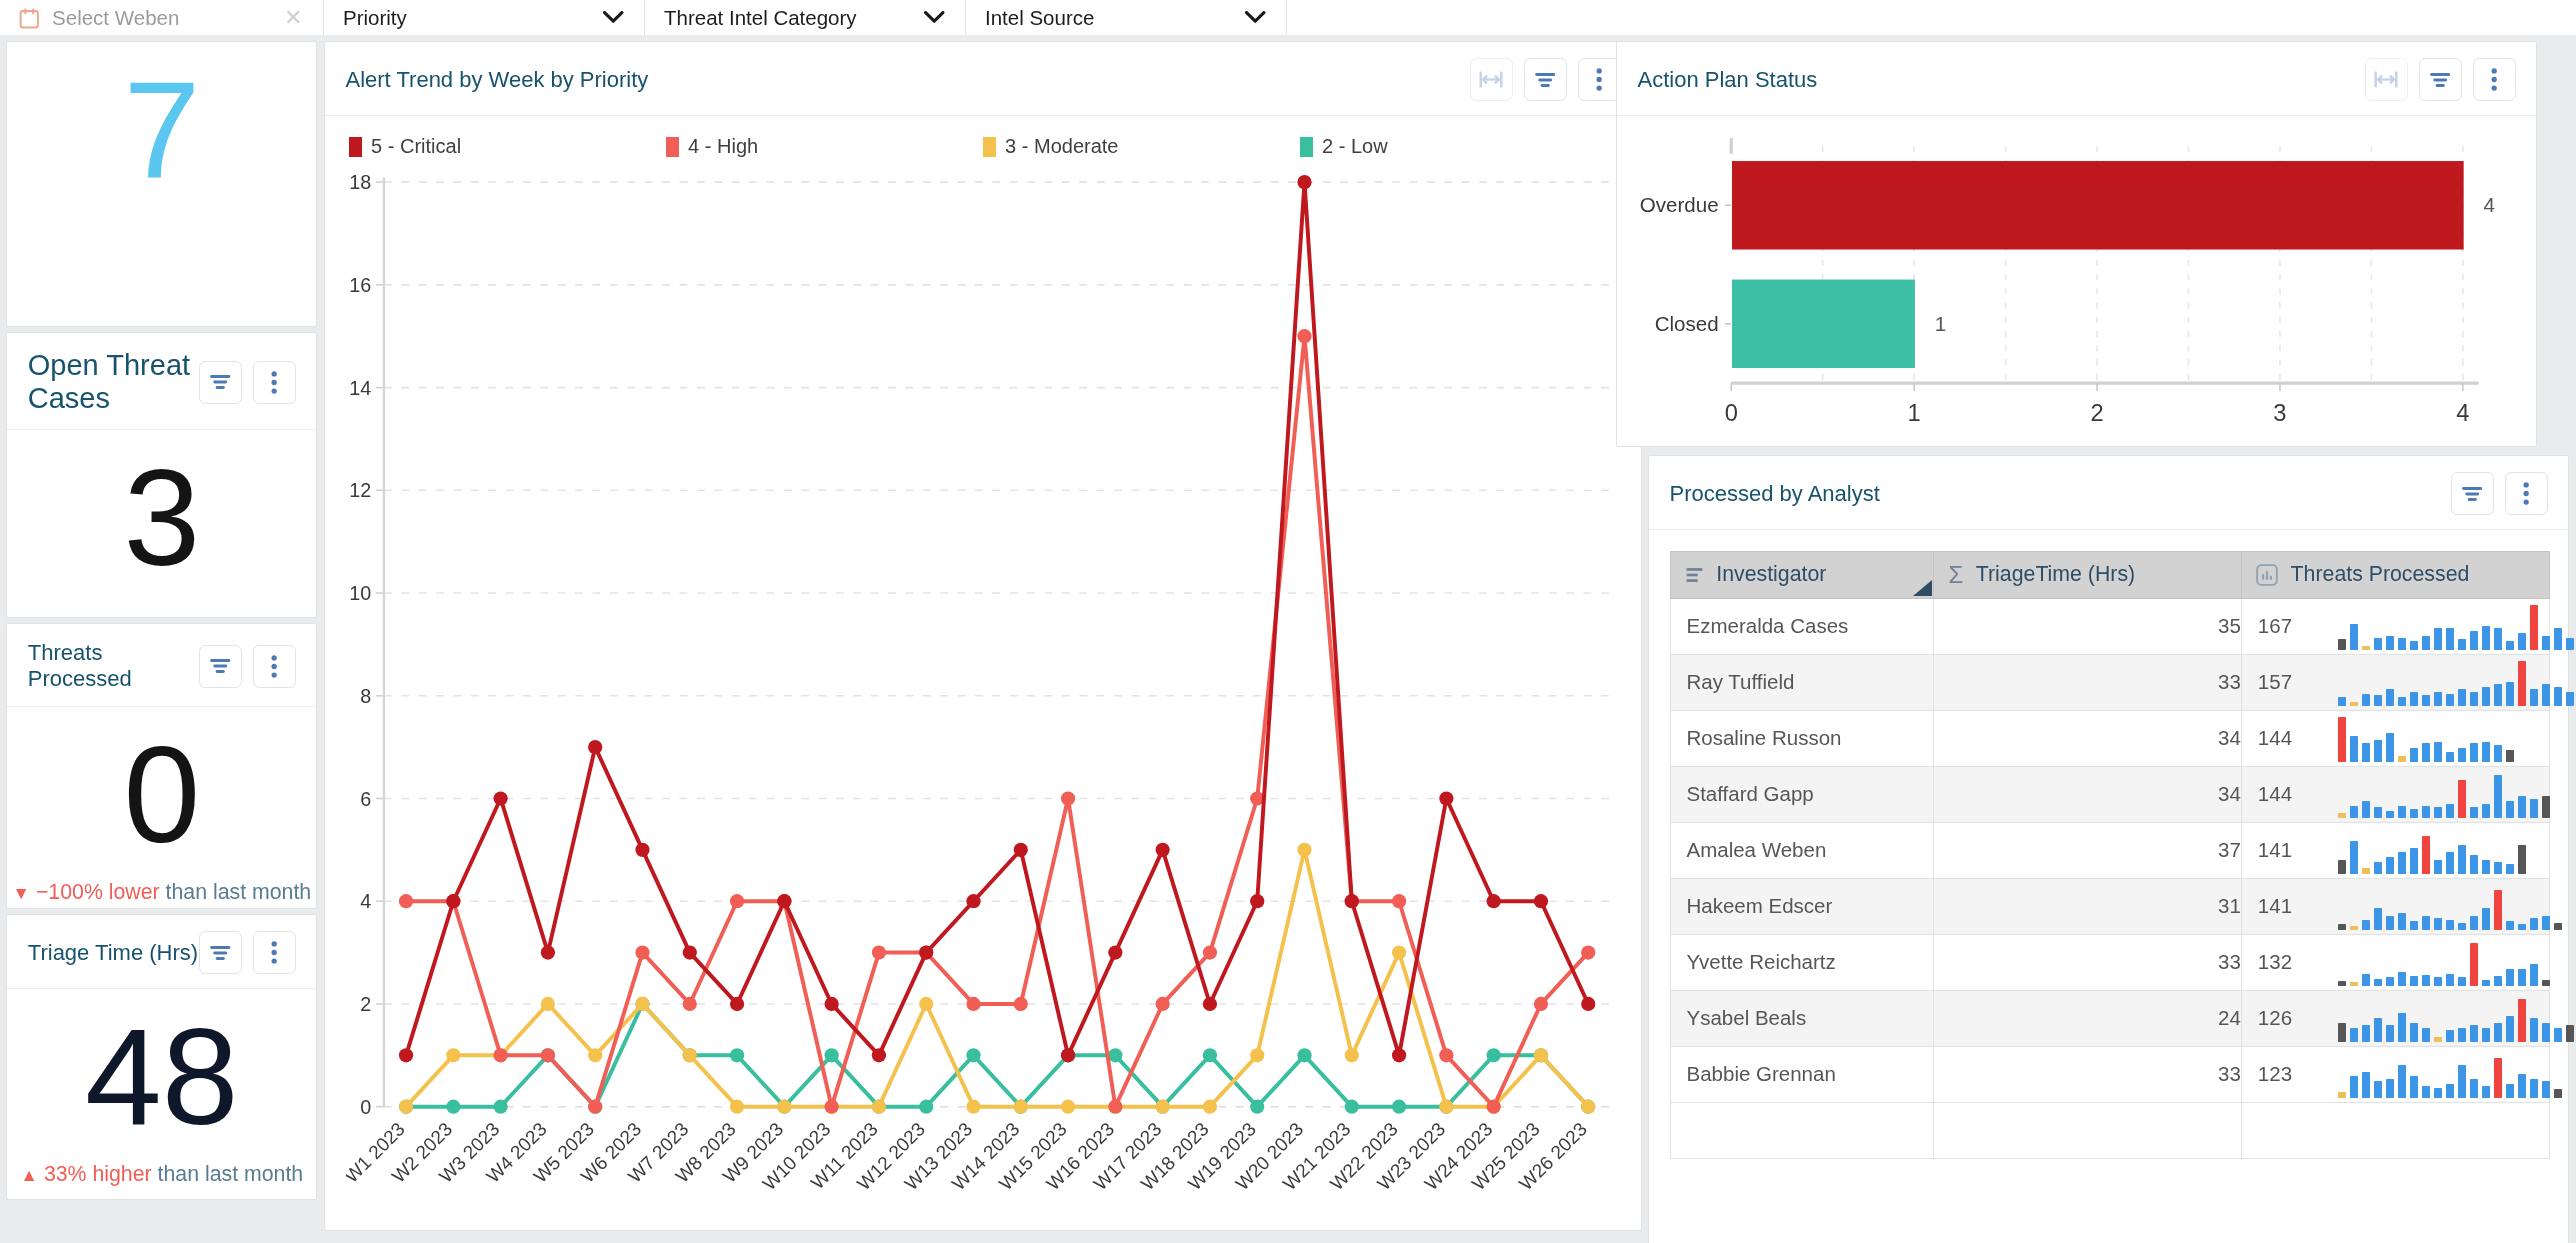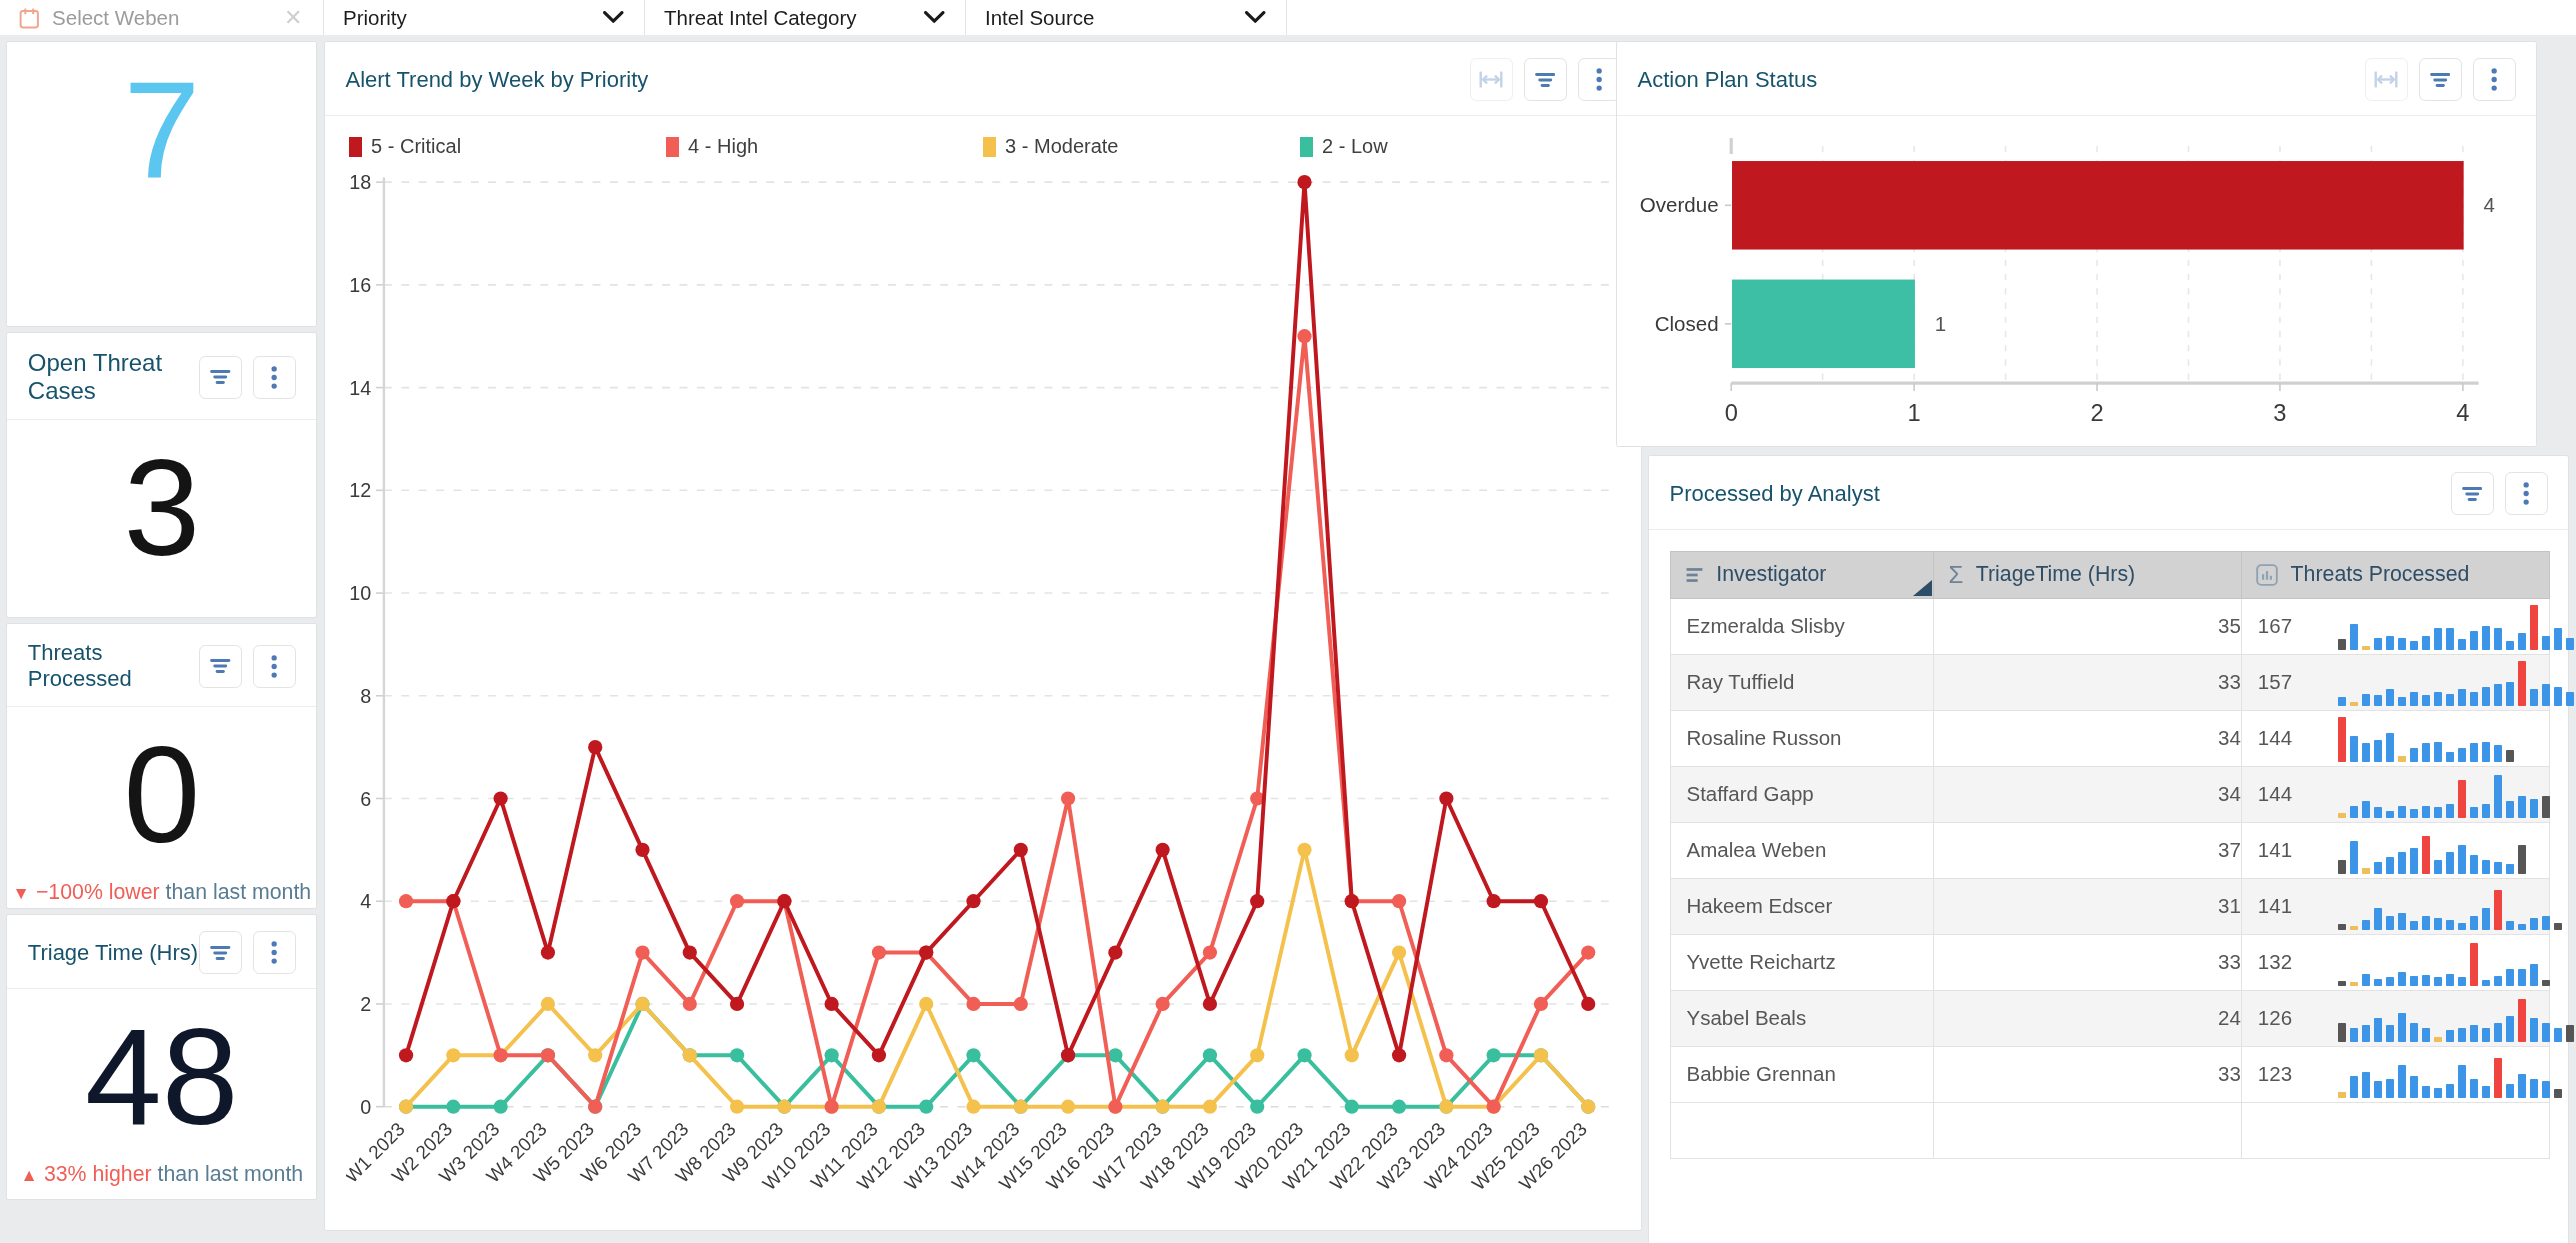--- a/index.html
+++ b/index.html
@@ -89,21 +89,21 @@
   <div id="dash">
 
     <div id="kpicol">
         <div class="panel" style="left: 6.3px; width: 311px; height: 286px; top: 6.3px;">
           <div class="kpi-body">
             <div class="kpi-value" style="color: rgb(91, 198, 240);">7</div>
           </div>
         </div>
         <div class="panel" style="left: 6.3px; width: 311px; height: 286px; top: 297px;">
           <div class="phead">
-            <span class="ptitle" style="font-size: 24px;">Open Threat Cases</span>
+            <span class="ptitle" style="font-size: 29px;">Open Threat Cases</span>
             <span class="hicons">
               <span class="icon-btn">
                 <svg class="flt" width="20.5" height="16" viewBox="0 0 26 20">
                   <line x1="2" y1="3" x2="24" y2="3" stroke="#4d79b5" stroke-width="3.6" stroke-linecap="round"></line>
                   <line x1="6" y1="10" x2="20" y2="10" stroke="#4d79b5" stroke-width="3.6" stroke-linecap="round"></line>
                   <line x1="9" y1="17" x2="17" y2="17" stroke="#4d79b5" stroke-width="3.6" stroke-linecap="round"></line>
                 </svg>
               </span>
               <span class="icon-btn">
                 <svg width="6.3" height="25" viewBox="0 0 8 32">
@@ -502,21 +502,21 @@
                       <line x1="19" y1="20" x2="19" y2="15" stroke="#8fa2b3" stroke-width="2.8"></line>
                     </svg>
                     <span>Threats Processed</span>
                   </span>
                 </th>
               </tr>
             </thead>
             <tbody>
               <tr>
                 <td>
-                  <div class="cell-name">Ezmeralda Slisby</div>
+                  <div class="cell-name">Ezmeralda Cases</div>
                 </td>
                 <td class="cell-num">35</td>
                 <td>
                   <div class="cell-threats">
                     <span class="tp-num">167</span>
                     <span class="spark">
                       <i style="height: 10.4px; background: rgb(86, 86, 86);"></i>
                       <i style="height: 26px; background: rgb(61, 149, 232);"></i>
                       <i style="height: 3.8px; background: rgb(237, 190, 90);"></i>
                       <i style="height: 12px; background: rgb(61, 149, 232);"></i>

